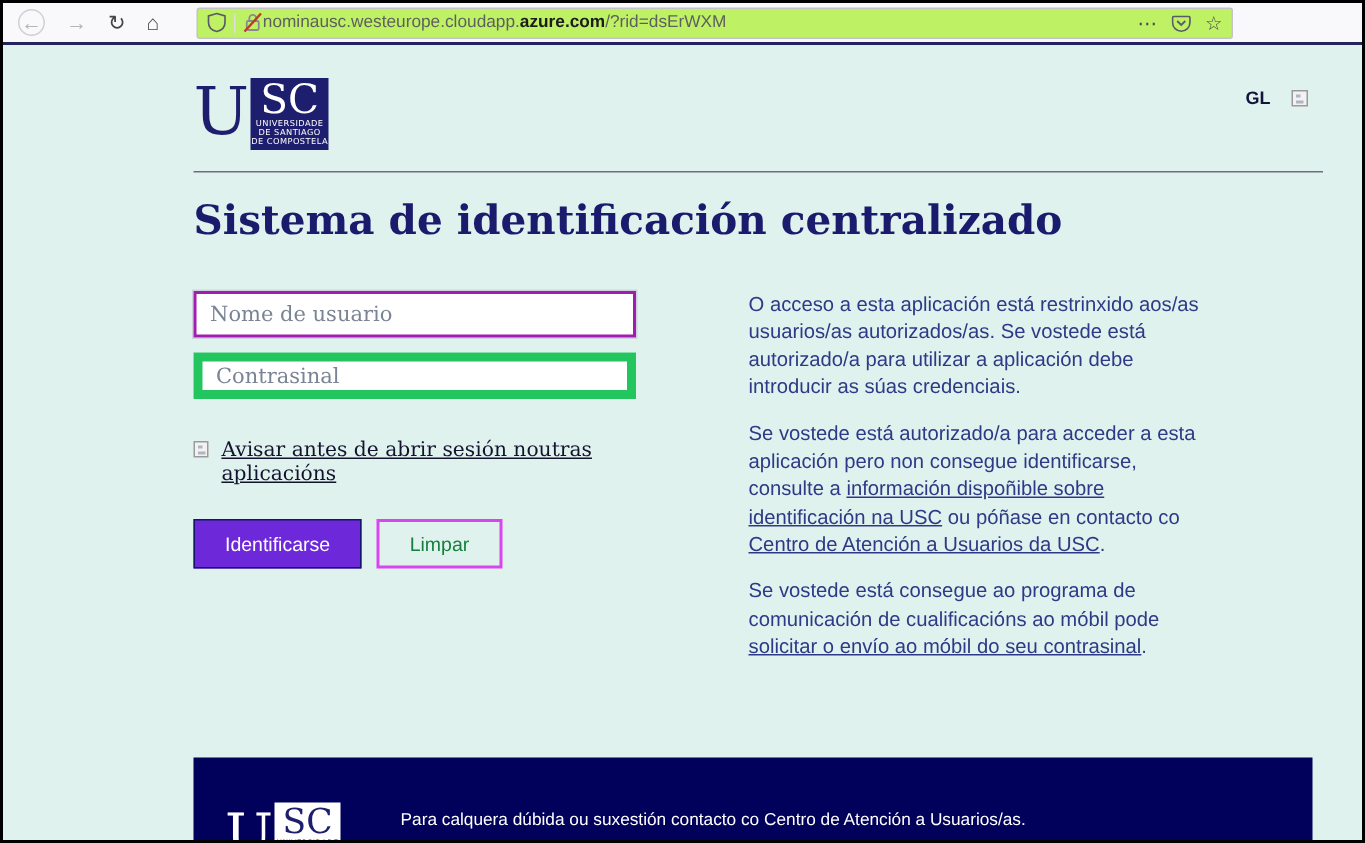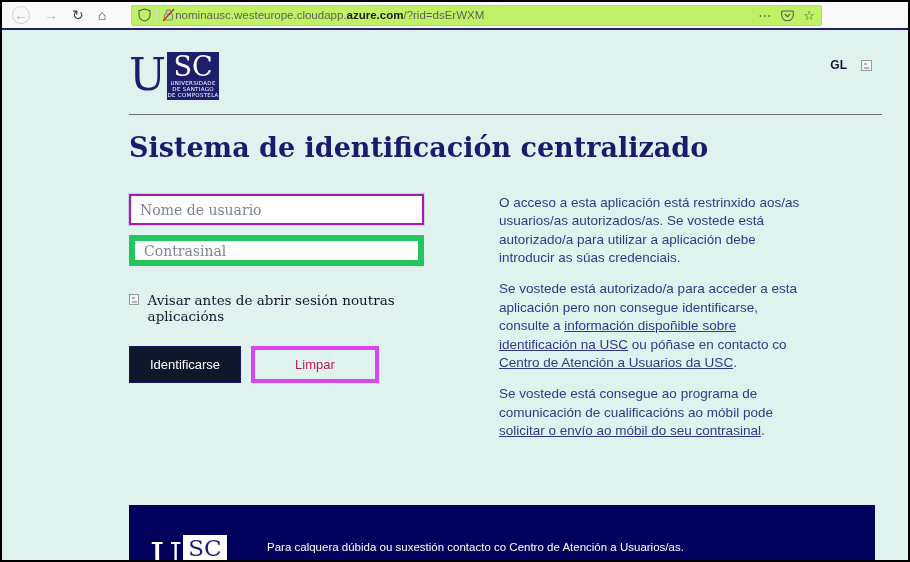--- a/index.html
+++ b/index.html
@@ -130,38 +130,39 @@
     border: 2px solid #a21caf;
     box-shadow: 0 0 0 1px #ccd3dd;
   }
   .field.plain { border: 6px solid #22c55e; margin-top: 10px; }
   .check-row { margin-top: 26px; display: flex; align-items: flex-start; gap: 9px; }
   .check-row .broken-box { margin-top: 2px; cursor: pointer; }
   .check-label {
     font-family: "DejaVu Serif", serif;
     font-size: 13.5px;
     color: #13132e;
+    text-decoration: underline;
   }
   .btn-row { margin-top: 22px; display: flex; gap: 10px; }
   .btn {
     font-family: "Liberation Sans", sans-serif;
     font-size: 13px;
     padding: 7px 20px;
     cursor: pointer;
   }
   .btn.primary {
-    background: #0f172a;
+    background: #6d28d9;
     color: #fff;
     border: 1px solid #15156b;
   }
   .btn.secondary {
     background: transparent;
-    color: #be185d;
-    border: 4px solid #d946ef;
-    padding: 7px 40px;
+    color: #15803d;
+    border: 2px solid #d946ef;
+    padding: 7px 20px;
   }
   
   .col-right p {
     font-size: 13.5px;
     line-height: 1.36;
     color: #2e3a87;
     margin-bottom: 13px;
   }
   .col-right a {
     color: #2e3a87;

